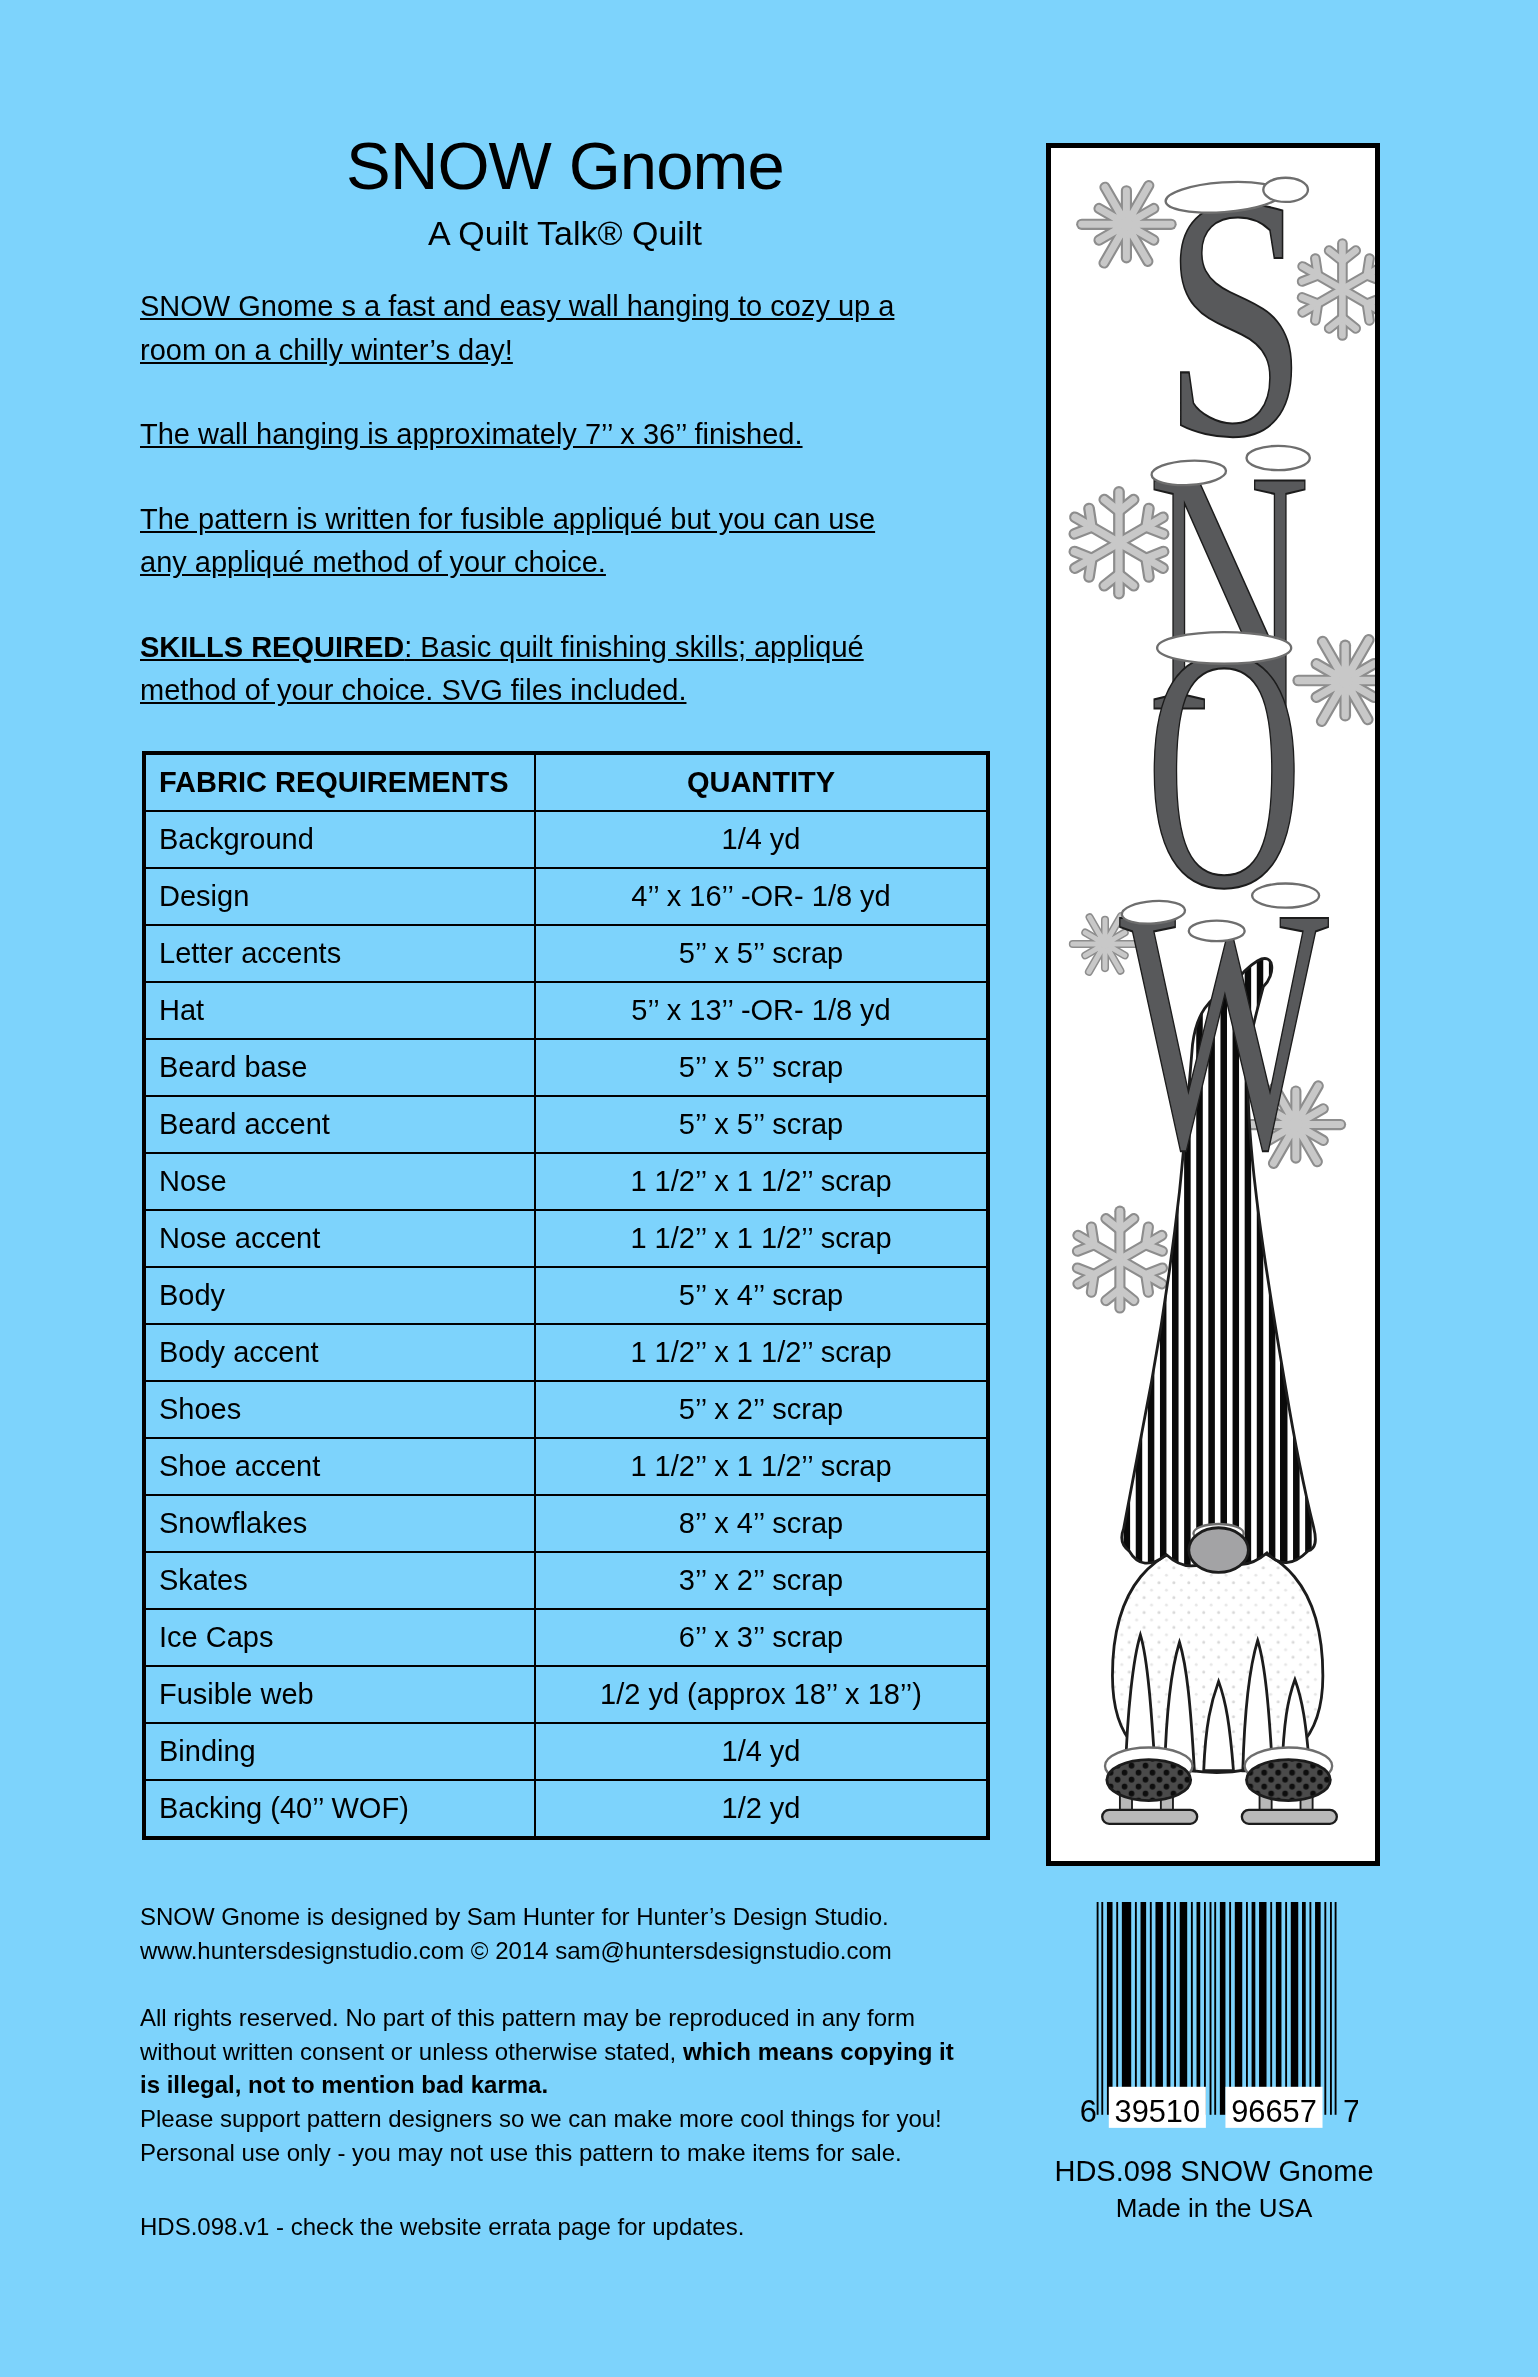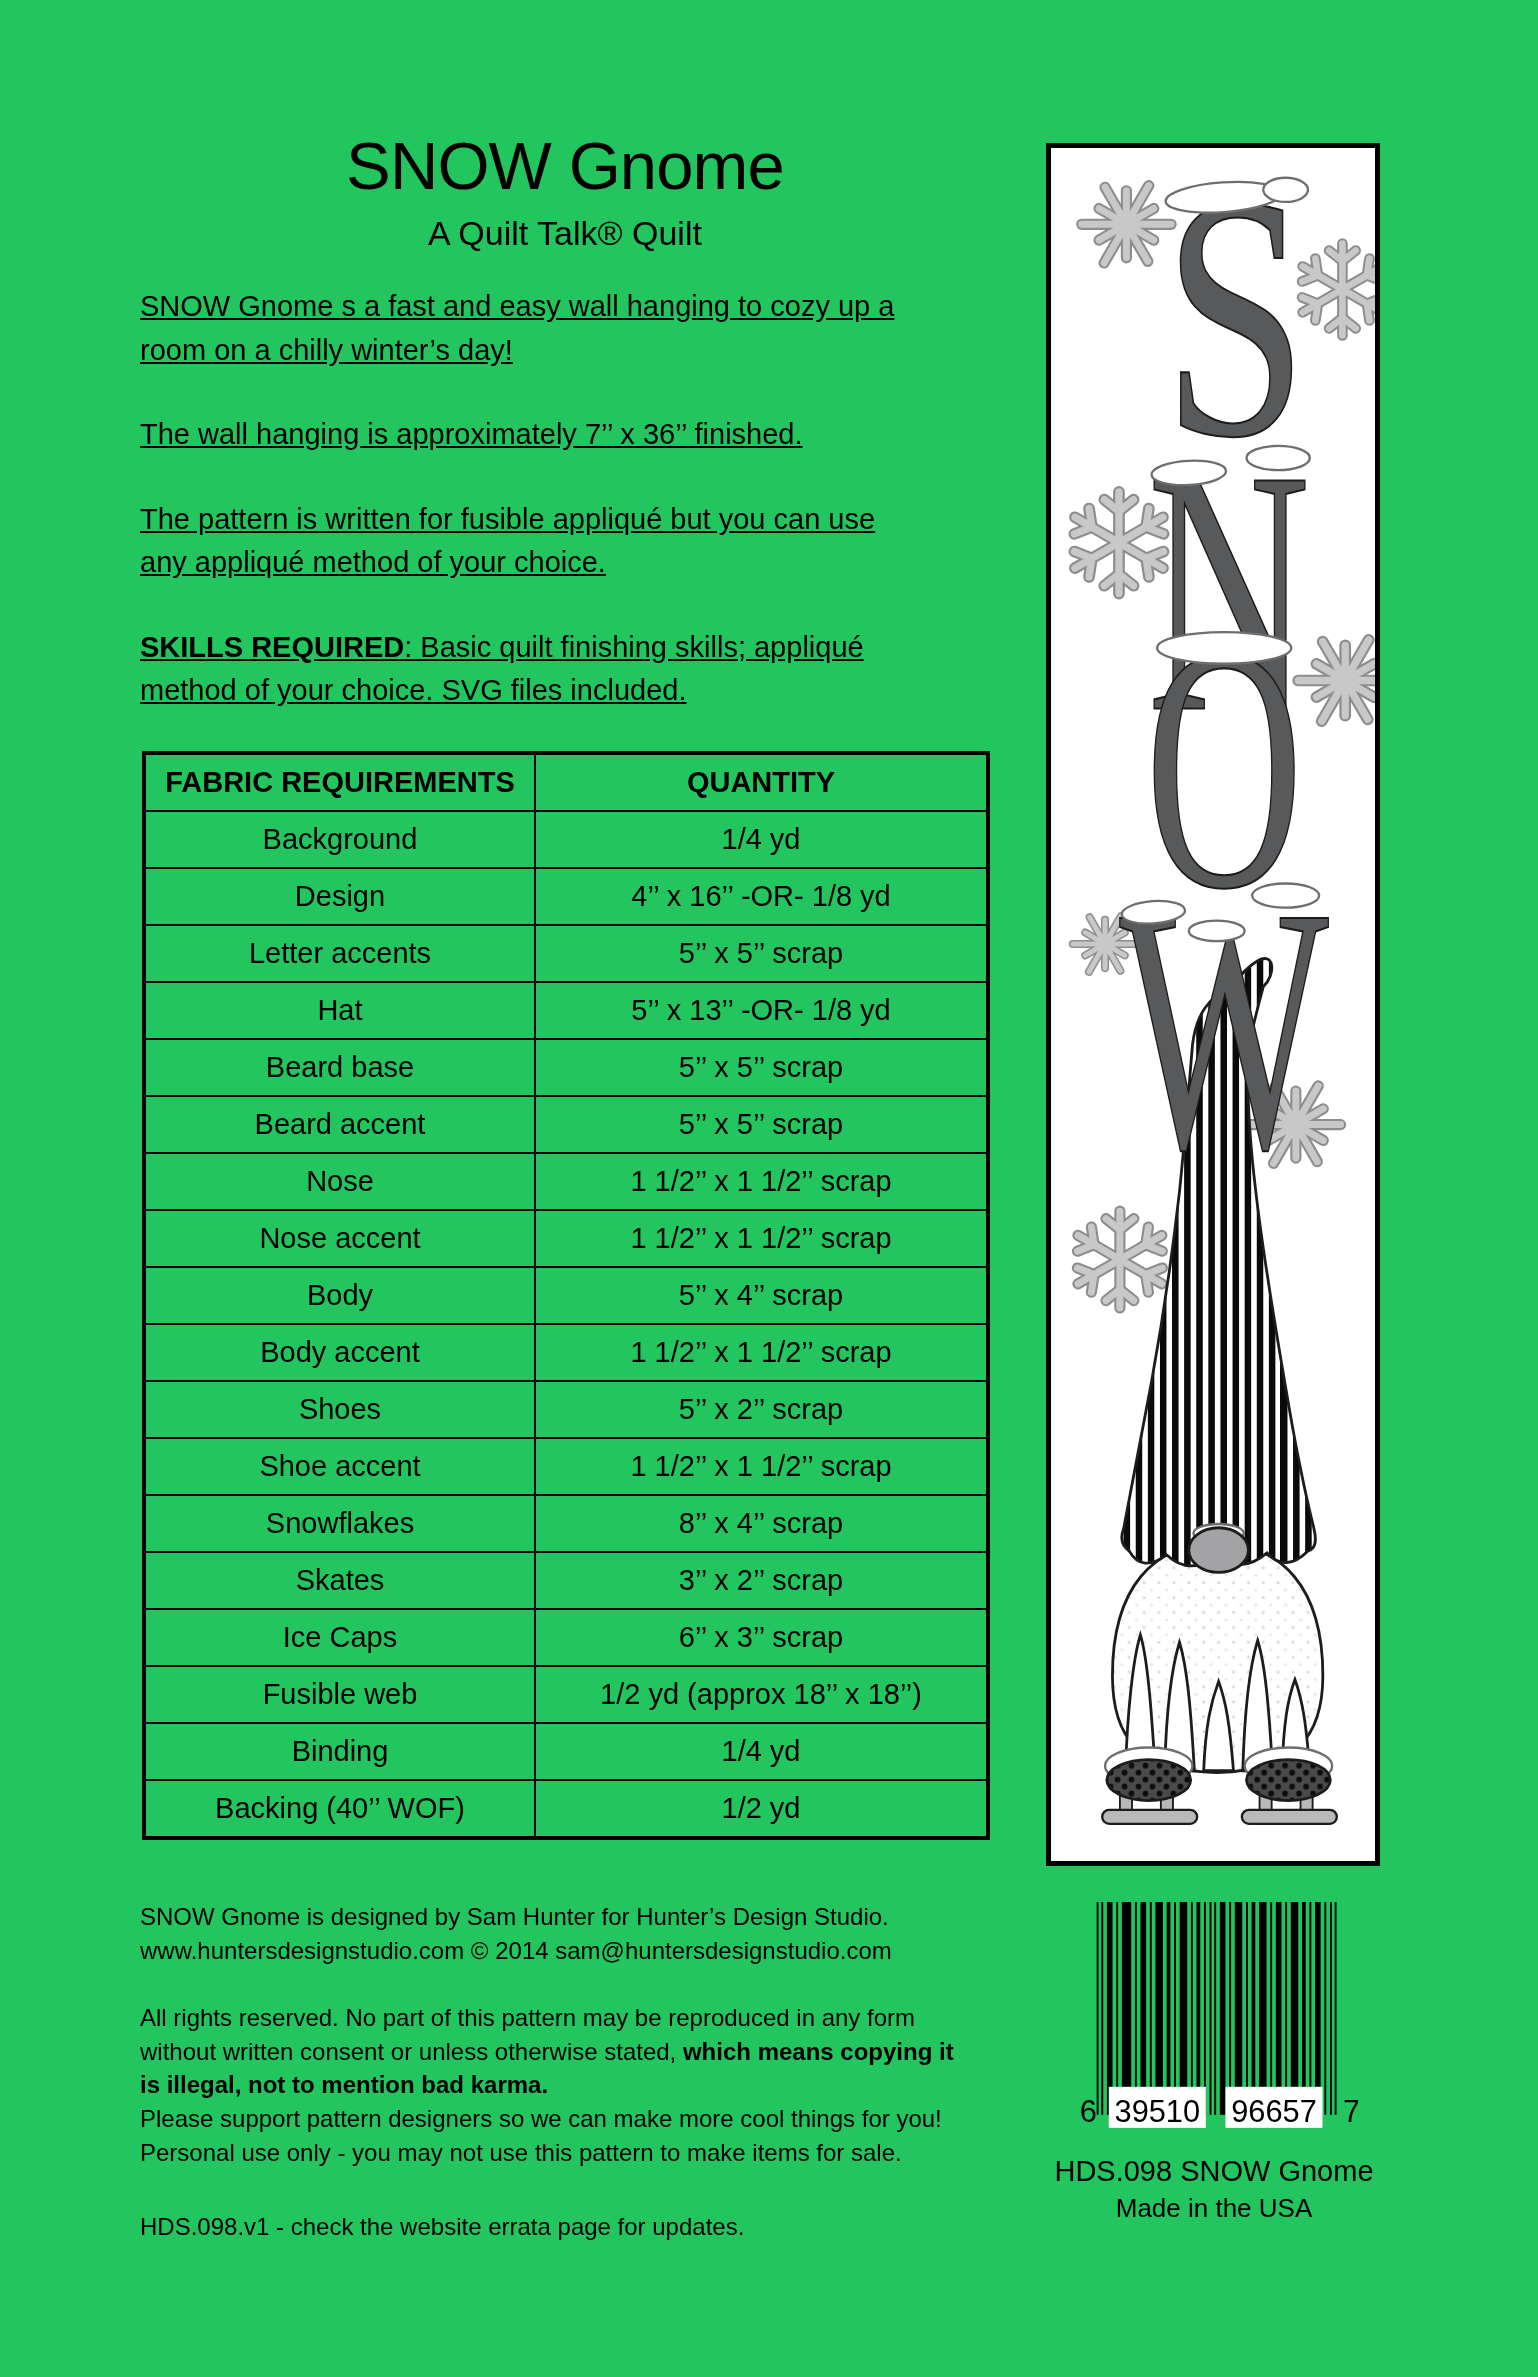--- a/index.html
+++ b/index.html
@@ -1,31 +1,31 @@
 <!DOCTYPE html>
 <html style="font-size:15px"><head>
 <meta charset="utf-8">
 <style>
   html,body{margin:0;padding:0;background:#ffffff;}
-  .page{position:relative;width:1538px;height:2377px;background:#22c55e;
+  .page{position:relative;width:1538px;height:2377px;background:#7dd3fc;
         font-family:"Liberation Sans",sans-serif;color:#000;overflow:hidden;}
 
   
   .main{position:absolute;left:140px;top:131px;width:850px;}
   .title{font-size:67px;line-height:1.05;text-align:center;margin:0 0 13px 0;font-weight:400;letter-spacing:-0.9px;}
   .subtitle{font-size:34px;text-align:center;margin:0 0 32px 0;font-weight:400;}
   .para{font-size:29px;line-height:1.5;margin:0 0 41px 0;text-decoration:underline;}
   .para .ln{display:block;}
   .bold{font-weight:700;}
 
   
   table.fabric{position:absolute;left:142px;top:751px;border-collapse:collapse;border:4.7px solid #000;table-layout:fixed;}
   table.fabric th,table.fabric td{border:2.8px solid #000;height:55px;font-size:29px;padding:0 13px;overflow:hidden;white-space:nowrap;}
   table.fabric th{font-weight:700;}
-  .col-fab{width:362px;text-align:center;}
+  .col-fab{width:362px;text-align:left;}
   .col-qty{width:424px;text-align:center;}
 
   
   .footer{position:absolute;left:140px;top:1900px;width:867px;font-size:24px;line-height:1.4;}
   .footer .blk{margin-bottom:34px;}
   .footer .ln{display:block;}
   .version{margin-top:41px;}
 
   
   .panel{position:absolute;left:1046px;top:143px;width:324px;height:1713px;border:5.6px solid #000;background:#fff;}

